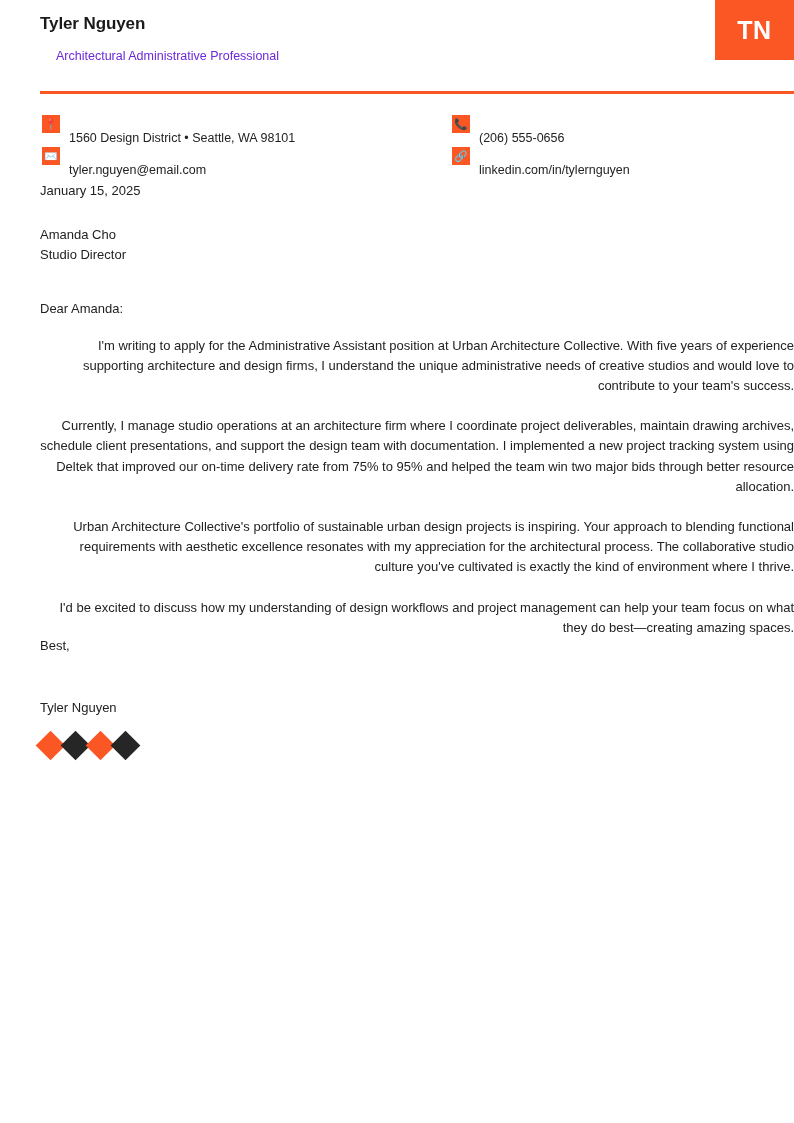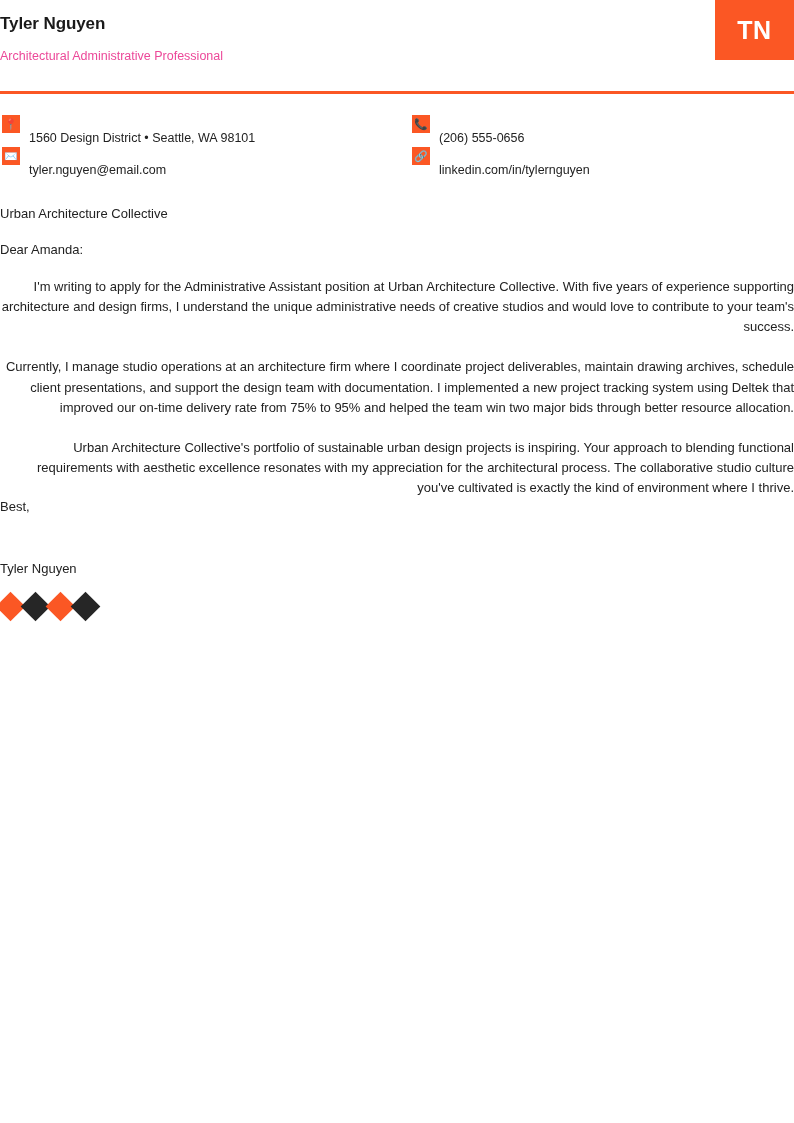--- a/index.html
+++ b/index.html
@@ -3,32 +3,32 @@
 <meta charset="utf-8">
 <style>
   * { margin:0; padding:0; box-sizing:border-box; }
   html, body {
     width:794px; height:1123px;
     background:#ffffff;
     font-family:"Liberation Sans", sans-serif;
     color:#222222;
     overflow:hidden;
   }
-  .page { position:relative; width:794px; height:1123px; }
+  .page { position:relative; width:794px; height:1123px;padding-left:40px; }
 
   
   .header { position:relative; height:94px; }
   .name {
     position:absolute; left:0; top:14px;
     font-size:17px; font-weight:bold; color:#1a1a1a;
     letter-spacing:-0.1px;
   }
   .tagline {
-    position:absolute; left:0; top:49px;
-    font-size:12.5px; color:#ec4899;
+    position:absolute; left:16px; top:49px;
+    font-size:12.5px; color:#6d28d9;
   }
   .monogram {
     position:absolute; right:0; top:0;
     width:79px; height:60px;
     background:#FB5724;
     display:flex; align-items:center; justify-content:center;
   }
   .monogram span {
     color:#ffffff; font-size:25px; font-weight:bold;
     letter-spacing:0.5px;
@@ -61,21 +61,21 @@
     font-size:11px; line-height:1;
     margin-right:9px; flex:0 0 auto;
   }
   .ctext { white-space:nowrap;margin-top:28px; }
 
   
   .body-wrap { position:relative; }
   .date { font-size:13px; margin-top:6px; }
   .recipient { margin-top:27px; }
   .recipient div { font-size:13px; line-height:19.8px; }
-  .salutation { font-size:13px; margin-top:18px; }
+  .salutation { font-size:13px; margin-top:36px; }
   .para {
     font-size:13px; line-height:20.2px;
     margin-top:20px; text-align:right;
   }
   .closing { font-size:13px; }
   .sign-name { font-size:13px; margin-top:47px; }
   .enclosure { font-size:13px; margin-top:15px; }
 
   
   .diamonds {
@@ -116,30 +116,33 @@
       <span class="ctext">(206) 555-0656</span>
     </div>
     <div class="contact-item c-3">
       <span class="cicon">🔗</span>
       <span class="ctext">linkedin.com/in/tylernguyen</span>
     </div>
   </div>
 
   <div class="body-wrap">
 
+    <div class="date">January 15, 2025</div>
 
     <div class="recipient">
-      <div>Urban Architecture Collective</div>
+      <div>Amanda Cho</div>
+      <div>Studio Director</div>
     </div>
 
     <div class="salutation">Dear Amanda:</div>
 
     <p class="para">I'm writing to apply for the Administrative Assistant position at Urban Architecture Collective. With five years of experience supporting architecture and design firms, I understand the unique administrative needs of creative studios and would love to contribute to your team's success.</p>
     <p class="para">Currently, I manage studio operations at an architecture firm where I coordinate project deliverables, maintain drawing archives, schedule client presentations, and support the design team with documentation. I implemented a new project tracking system using Deltek that improved our on-time delivery rate from 75% to 95% and helped the team win two major bids through better resource allocation.</p>
     <p class="para">Urban Architecture Collective's portfolio of sustainable urban design projects is inspiring. Your approach to blending functional requirements with aesthetic excellence resonates with my appreciation for the architectural process. The collaborative studio culture you've cultivated is exactly the kind of environment where I thrive.</p>
+    <p class="para">I'd be excited to discuss how my understanding of design workflows and project management can help your team focus on what they do best—creating amazing spaces.</p>
 
     <div class="closing">Best,</div>
     <div class="sign-name">Tyler Nguyen</div>
 
     <div class="diamonds">
       <span class="dia" style="left: 0px; background: rgb(251, 87, 36);"></span>
       <span class="dia" style="left: 25px; background: rgb(38, 38, 38);"></span>
       <span class="dia" style="left: 50px; background: rgb(251, 87, 36);"></span>
       <span class="dia" style="left: 75px; background: rgb(38, 38, 38);"></span>
     </div>

